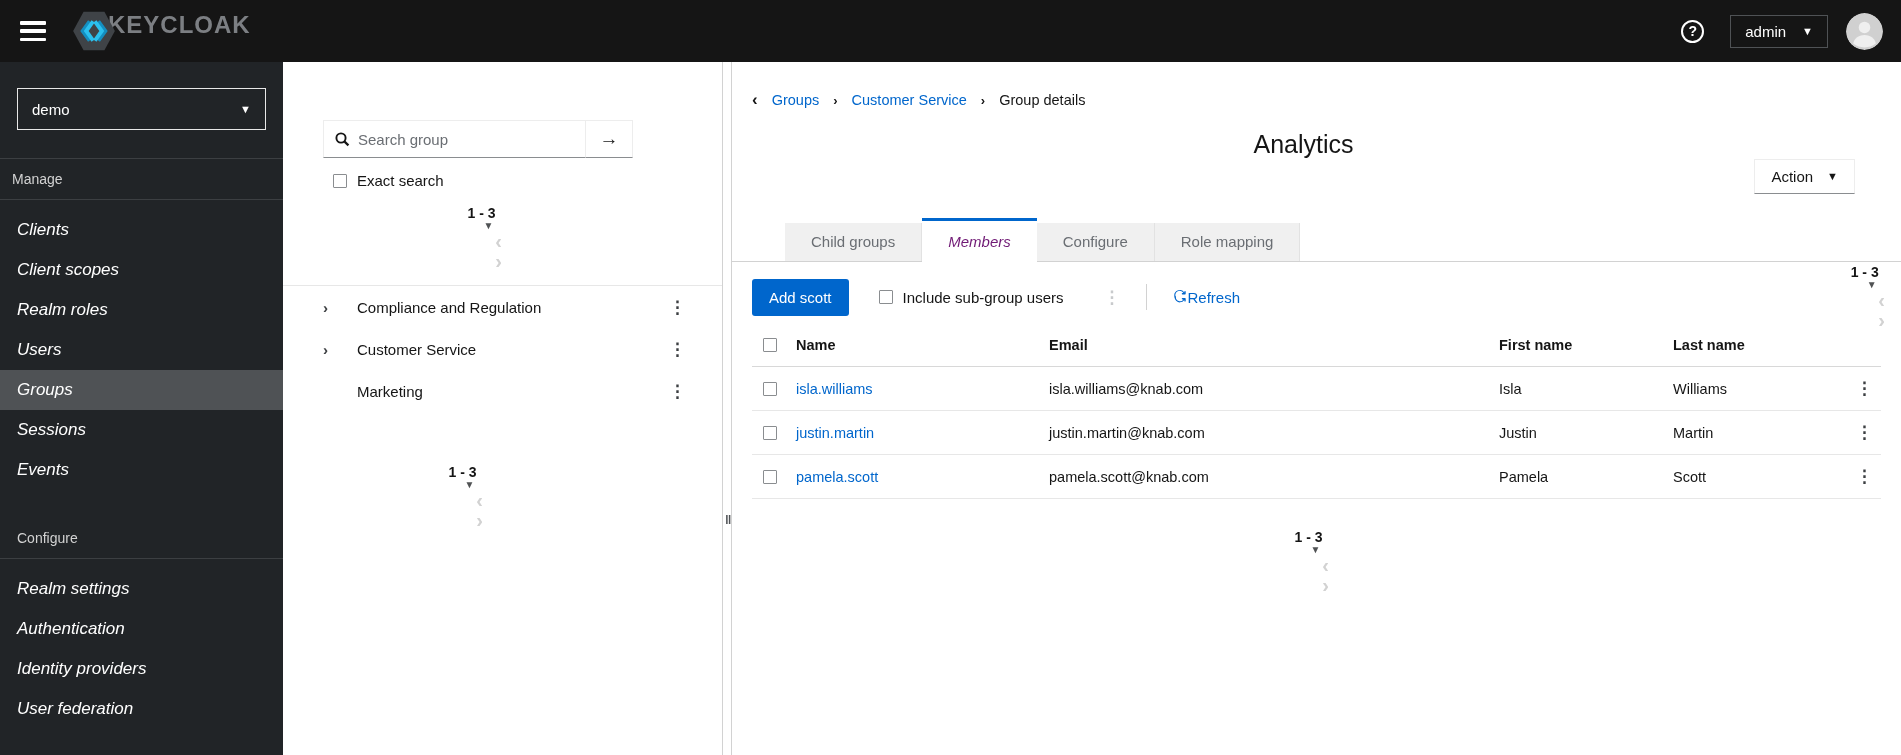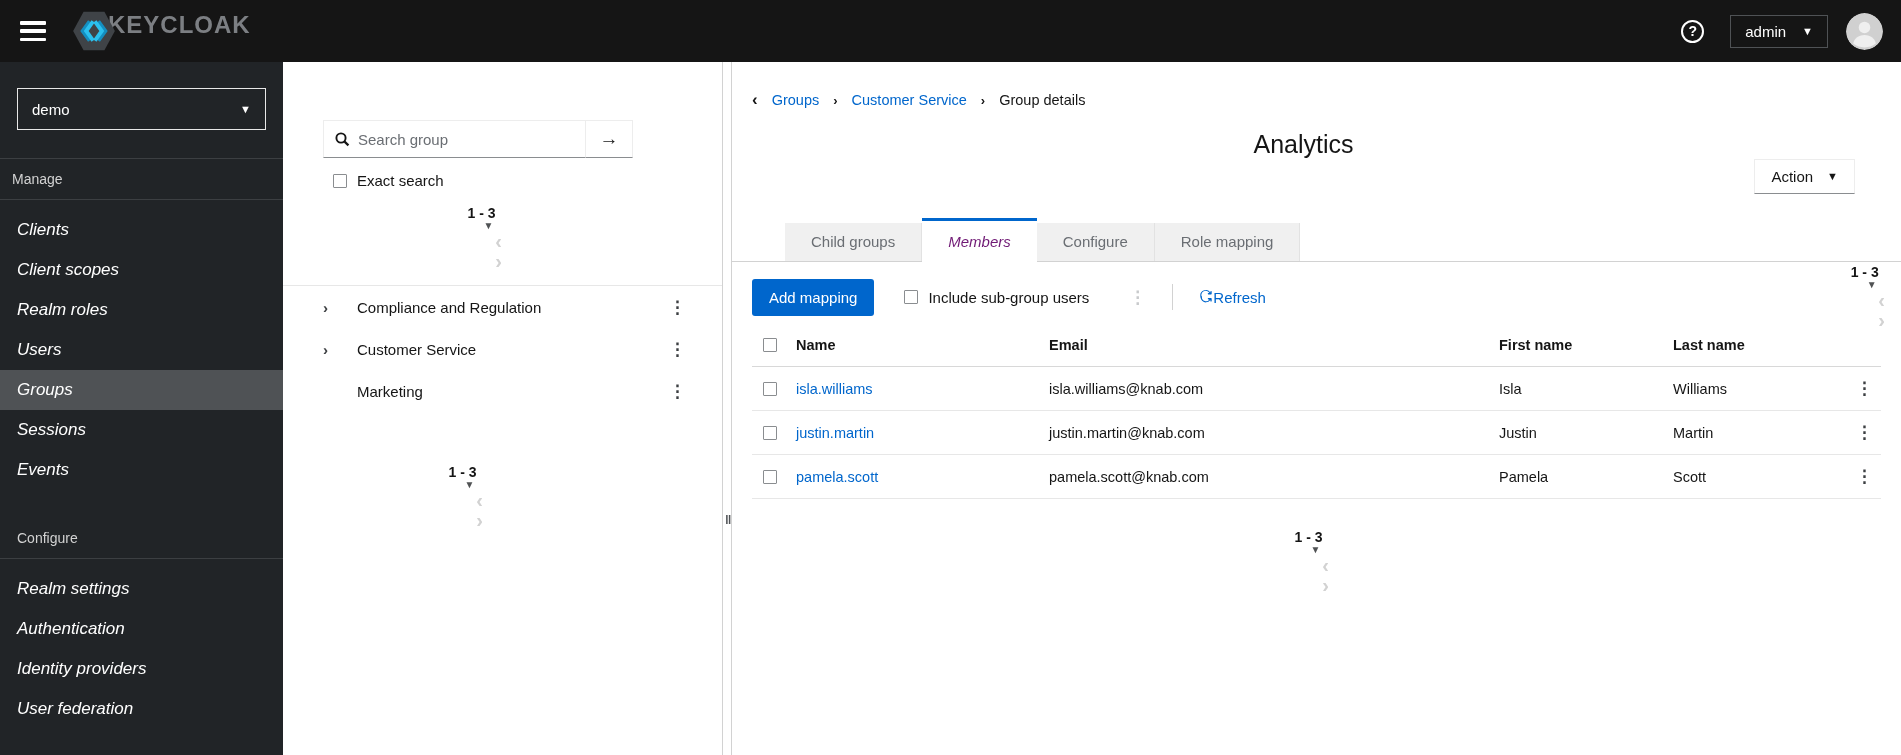--- a/index.html
+++ b/index.html
@@ -251,21 +251,21 @@
   </div>
 
   <div class="tabs">
     <div class="tab">Child groups</div>
     <div class="tab active">Members</div>
     <div class="tab after-active">Configure</div>
     <div class="tab">Role mapping</div>
   </div>
 
   <div class="toolbar">
-    <button class="btn-primary">Add mapping</button>
+    <button class="btn-primary">Add scott</button>
     <div class="include-wrap">
       <div class="checkbox"></div>
       <span class="include-label">Include sub-group users</span>
     </div>
     <span class="kebab light">⋮</span>
     <div class="vdivider"></div>
     <div class="refresh">
       <svg viewBox="0 0 512 512" fill="#0066cc">
         <path d="M440 160h-96c-13 0-24-11-24-24s11-24 24-24h37A152 152 0 0 0 104 256c0 13-11 24-24 24s-24-11-24-24A200 200 0 0 1 416 94V56c0-13 11-24 24-24s24 11 24 24v80c0 13-11 24-24 24z"></path>
         <path d="M256 456A200 200 0 0 1 56 256c0-13 11-24 24-24s24 11 24 24a152 152 0 0 0 277 88h-37c-13 0-24-11-24-24s11-24 24-24h96c13 0 24 11 24 24v80c0 13-11 24-24 24s-24-11-24-24v-38a199 199 0 0 1-160 82z"></path>

